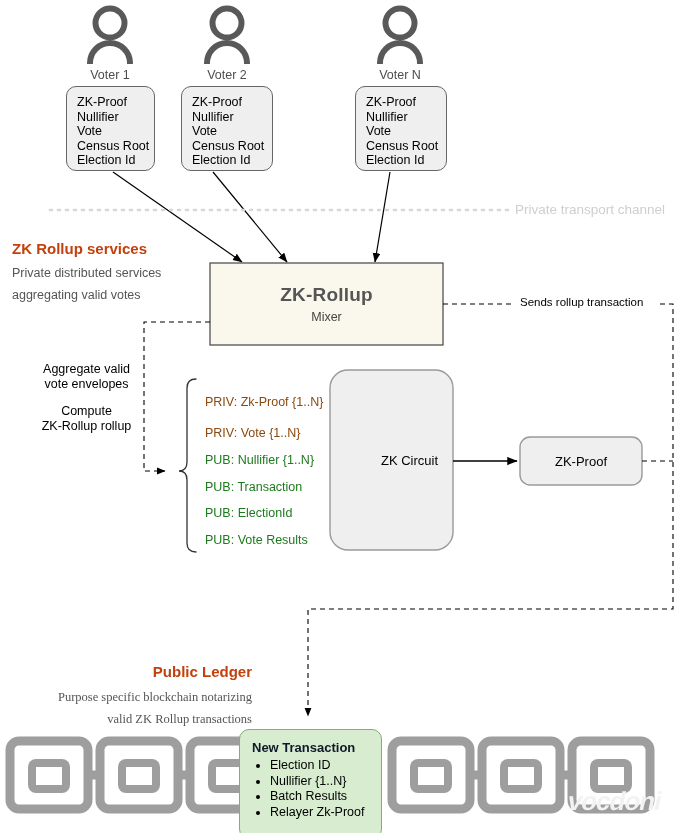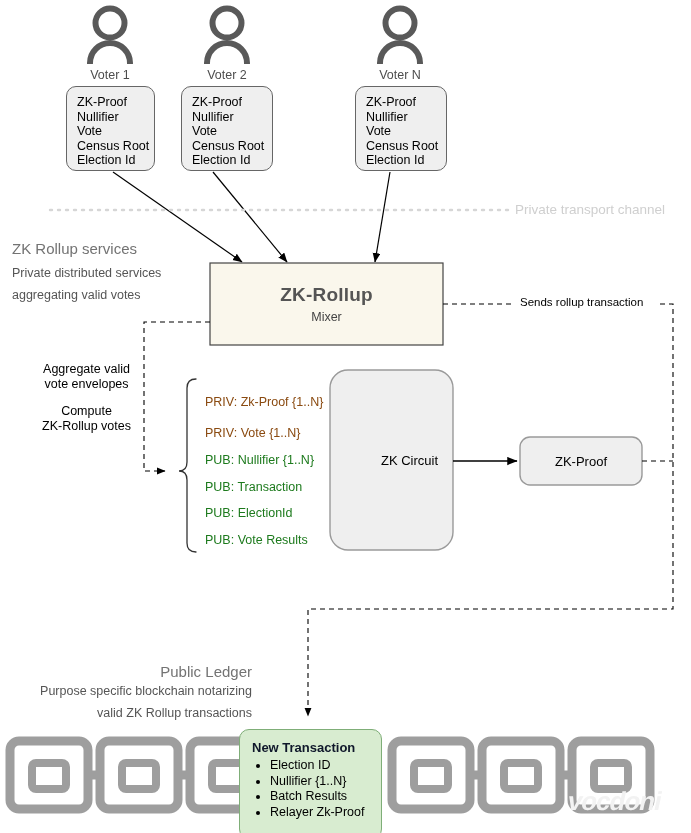--- a/index.html
+++ b/index.html
@@ -10,21 +10,21 @@
 
   
   .voter-label{font-size:12.5px;color:#4d4d4d;text-align:center;width:120px;}
 
   
   .env-box{border:1px solid #666;border-radius:10px;background:#efefef;
            font-size:12.5px;line-height:14.6px;color:#000;padding:8px 0 0 10px;
            box-sizing:border-box;}
 
   
-  .sec-title{font-size:15px;font-weight:normal;color:#737373;}
+  .sec-title{font-size:15px;font-weight:bold;color:#c2410c;}
   .sec-sub{font-size:12.5px;color:#555;line-height:22px;}
   .rollup-title{font-size:19px;font-weight:bold;color:#555;letter-spacing:.2px;}
   .rollup-sub{font-size:12.5px;color:#444;margin-top:4px;}
 
   
   .mini-label{font-size:12.5px;color:#000;line-height:15px;text-align:center;}
   .edge-label{font-size:11.5px;color:#000;white-space:nowrap;}
   .channel-label{font-size:13.5px;color:#cfcfcf;white-space:nowrap;}
 
   
@@ -161,40 +161,40 @@
   <div class="rollup-title">ZK-Rollup</div>
   <div class="rollup-sub">Mixer</div>
 </div>
 
 <div class="abs edge-label" style="left:520px;top:296px;">Sends rollup transaction</div>
 
 <div class="abs mini-label" style="left:21px;top:362px;width:131px;white-space:pre-line;">Aggregate valid
 vote envelopes</div>
 
 <div class="abs mini-label" style="left:21px;top:404px;width:131px;white-space:pre-line;">Compute
-ZK-Rollup votes</div>
+ZK-Rollup rollup</div>
 
 <div class="abs sig priv" style="left:205px;top:395px;">PRIV: Zk-Proof {1..N}</div>
 <div class="abs sig priv" style="left:205px;top:426px;">PRIV: Vote {1..N}</div>
 <div class="abs sig pub" style="left:205px;top:453px;">PUB: Nullifier {1..N}</div>
 <div class="abs sig pub" style="left:205px;top:480px;">PUB: Transaction</div>
 <div class="abs sig pub" style="left:205px;top:506px;">PUB: ElectionId</div>
 <div class="abs sig pub" style="left:205px;top:533px;">PUB: Vote Results</div>
 
 <div class="abs" style="left:348px;top:370px;width:123px;height:180px;display:flex;align-items:center;justify-content:center;">
   <span style="font-size:13px;">ZK Circuit</span>
 </div>
 
 <div class="abs" style="left:520px;top:437px;width:122px;height:48px;display:flex;align-items:center;justify-content:center;">
   <span style="font-size:13px;">ZK-Proof</span>
 </div>
 
 <div class="abs" style="left:12px;top:663px;width:240px;text-align:right;">
   <div class="sec-title">Public Ledger</div>
-  <div class="sec-sub" style="white-space:pre-line;">Purpose specific blockchain notarizing
+  <div class="sec-sub" style="margin-top:6px;white-space:pre-line;font-family:Liberation Serif, serif;">Purpose specific blockchain notarizing
 valid ZK Rollup transactions</div>
 </div>
 
 <div class="abs watermark" style="left:568px;top:786px;">vocdoni</div>
 
 <div class="abs tx-card" style="left:239px;top:729px;width:143px;height:110px;">
   <div class="tx-title">New Transaction</div>
   <ul class="tx-list">
     <li>Election ID</li>
     <li>Nullifier {1..N}</li>

